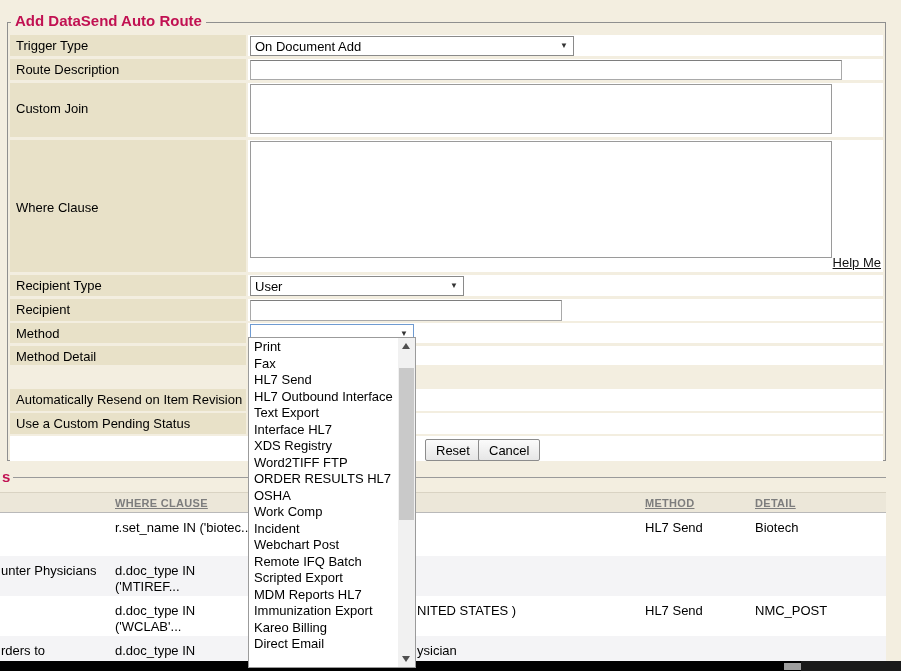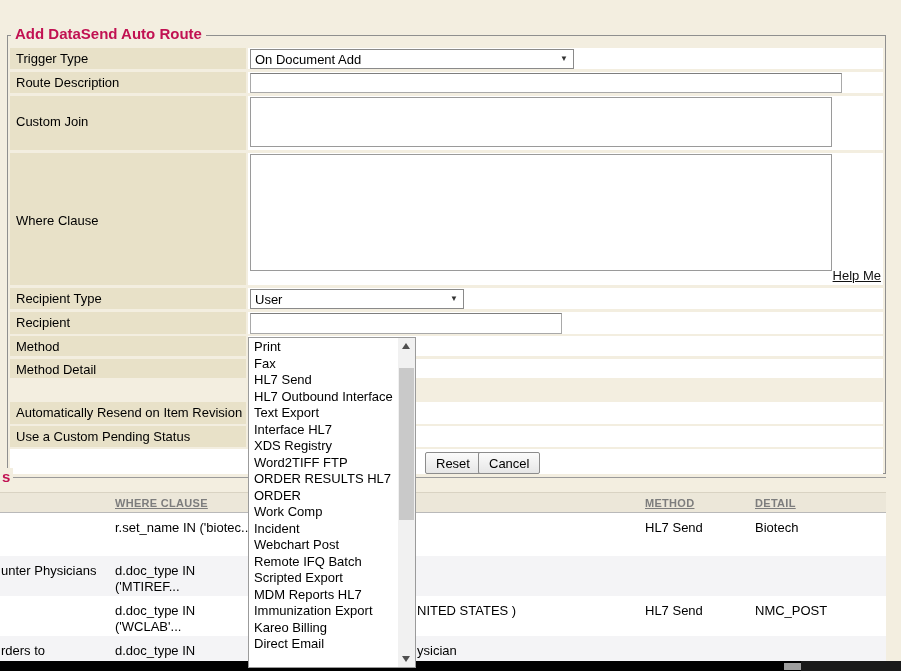--- a/index.html
+++ b/index.html
@@ -6,21 +6,21 @@
   html,body { width:901px; height:671px; overflow:hidden; }
   body {
     position:relative;
     background:#f3eee0;
     font-family:"Liberation Sans", sans-serif;
     font-size:13px;
     color:#000;
   }
   
   .fs1 {
-    position:absolute; left:7px; top:35px; width:879px; height:439px;
+    position:absolute; left:7px; top:22px; width:879px; height:439px;
     border:1px solid #8f8f8f; background:#f3eee0;
   }
   .fs1-legend {
     position:absolute; left:3px; top:-11px; padding:0 4px;
     background:#f3eee0; color:#c11152; font-weight:bold; font-size:15px; white-space:nowrap;
   }
   .frow { position:absolute; left:2px; right:2px; }
   .flabel {
     position:absolute; left:0; top:0; bottom:0; width:236px;
     background:#e8e1c8; padding:3px 0 0 6px; white-space:nowrap; overflow:hidden;
@@ -245,21 +245,21 @@
   <div class="dd-items">
     <div class="dd-item">Print</div>
     <div class="dd-item">Fax</div>
     <div class="dd-item">HL7 Send</div>
     <div class="dd-item">HL7 Outbound Interface</div>
     <div class="dd-item">Text Export</div>
     <div class="dd-item">Interface HL7</div>
     <div class="dd-item">XDS Registry</div>
     <div class="dd-item">Word2TIFF FTP</div>
     <div class="dd-item">ORDER RESULTS HL7</div>
-    <div class="dd-item">ORDER</div>
+    <div class="dd-item">OSHA</div>
     <div class="dd-item">Work Comp</div>
     <div class="dd-item">Incident</div>
     <div class="dd-item">Webchart Post</div>
     <div class="dd-item">Remote IFQ Batch</div>
     <div class="dd-item">Scripted Export</div>
     <div class="dd-item">MDM Reports HL7</div>
     <div class="dd-item">Immunization Export</div>
     <div class="dd-item">Kareo Billing</div>
     <div class="dd-item">Direct Email</div>
   </div>

